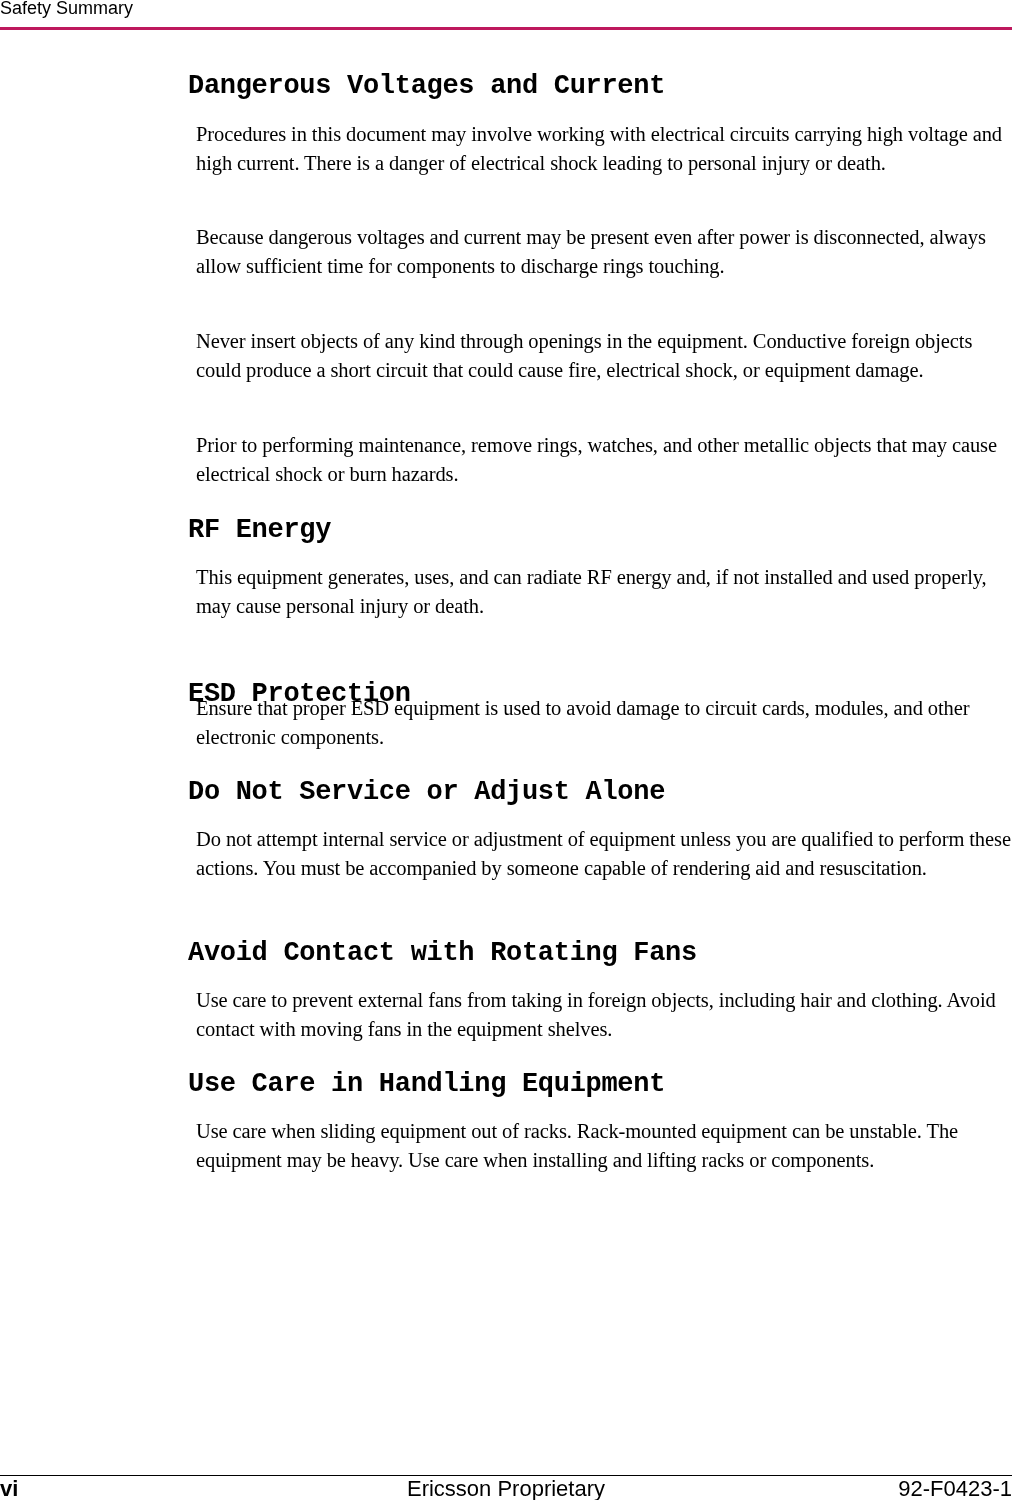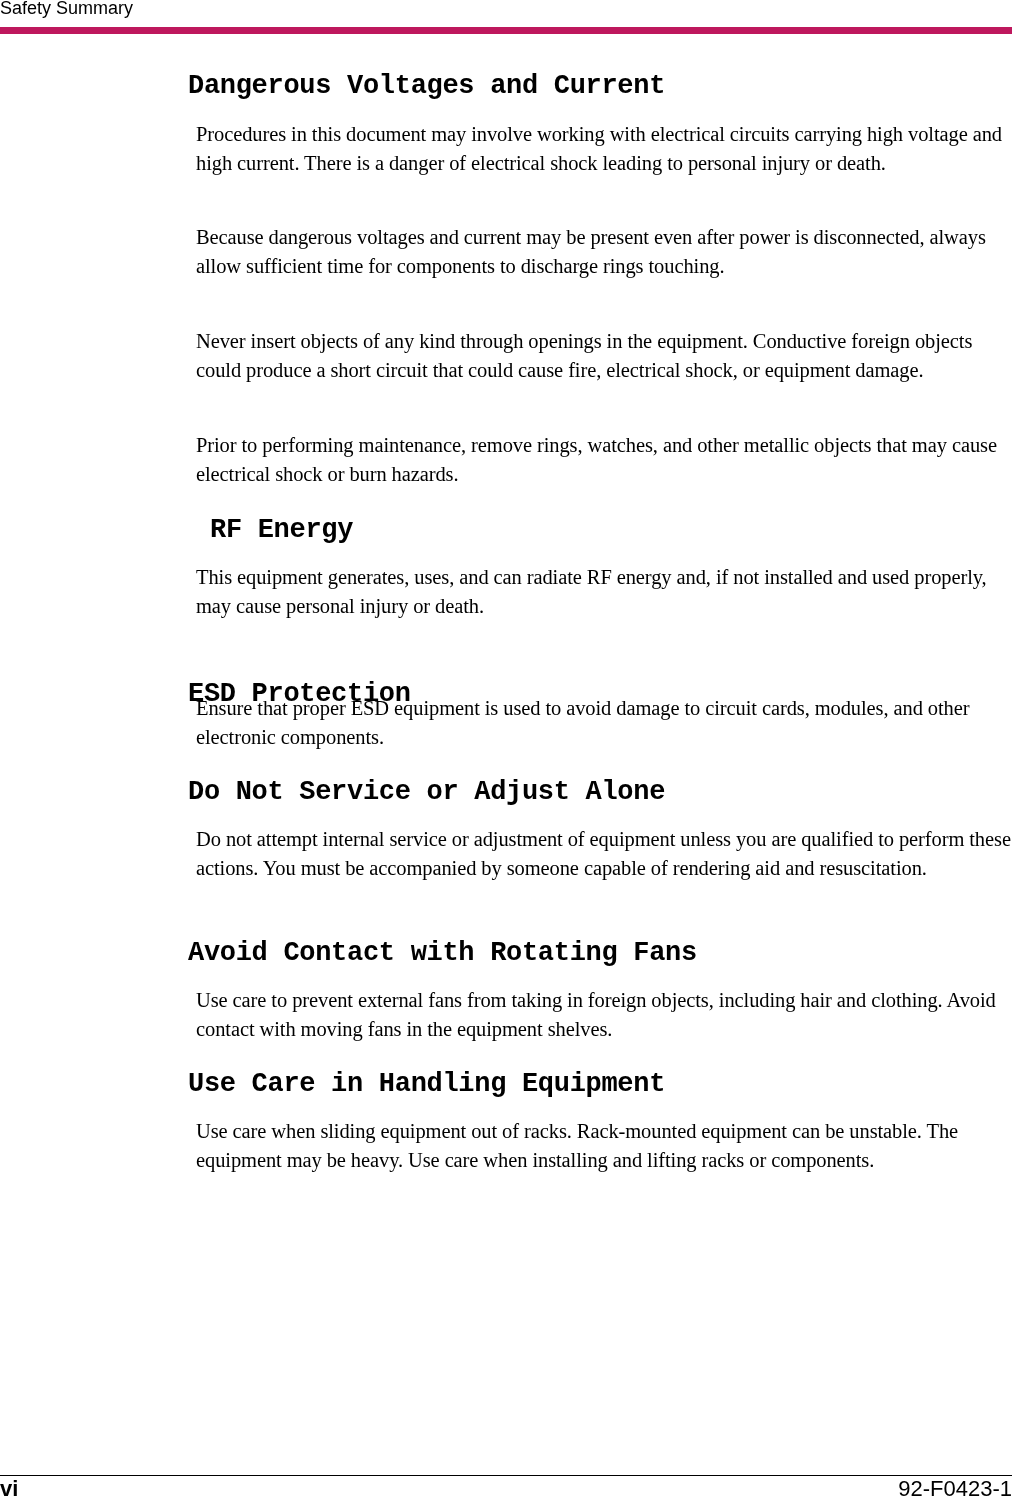--- a/index.html
+++ b/index.html
@@ -13,21 +13,21 @@
       position: relative;
       overflow: hidden;
       color: #000000;
     }
     .page-header {
       position: absolute;
       left: 0;
       top: 0;
       width: 1012px;
       height: 27px;
-      border-bottom: 7px solid #be185d;
+      border-bottom: 3px solid #be185d;
     }
     .page-header .running-title {
       position: absolute;
       left: 0;
       top: -3px;
       font-family: "Liberation Sans", sans-serif;
       font-size: 18px;
       line-height: 22px;
       white-space: nowrap;
     }
@@ -96,33 +96,34 @@
 </div>
 
 <div class="content">
 
   <h2 class="section-heading" style="top:70px;">Dangerous Voltages and Current</h2>
   <p class="para" style="top:112px;">Procedures in this document may involve working with electrical circuits carrying high voltage and high current. There is a danger of electrical shock leading to personal injury or death.</p>
   <p class="para" style="top:215px;">Because dangerous voltages and current may be present even after power is disconnected, always allow sufficient time for components to discharge rings touching.</p>
   <p class="para" style="top:319px;">Never insert objects of any kind through openings in the equipment. Conductive foreign objects could produce a short circuit that could cause fire, electrical shock, or equipment damage.</p>
   <p class="para" style="top:423px;">Prior to performing maintenance, remove rings, watches, and other metallic objects that may cause electrical shock or burn hazards.</p>
 
-  <h2 class="section-heading" style="top:514px;margin-left:22px;">RF Energy</h2>
+  <h2 class="section-heading" style="top:514px;">RF Energy</h2>
   <p class="para" style="top:555px;">This equipment generates, uses, and can radiate RF energy and, if not installed and used properly, may cause personal injury or death.</p>
 
   <h2 class="section-heading" style="top:645px;margin-top:33px;">ESD Protection</h2>
   <p class="para" style="top:686px;">Ensure that proper ESD equipment is used to avoid damage to circuit cards, modules, and other electronic components.</p>
 
   <h2 class="section-heading" style="top:776px;">Do Not Service or Adjust Alone</h2>
   <p class="para" style="top:817px;">Do not attempt internal service or adjustment of equipment unless you are qualified to perform these actions. You must be accompanied by someone capable of rendering aid and resuscitation.</p>
 
   <h2 class="section-heading" style="top:937px;">Avoid Contact with Rotating Fans</h2>
   <p class="para" style="top:978px;">Use care to prevent external fans from taking in foreign objects, including hair and clothing. Avoid contact with moving fans in the equipment shelves.</p>
 
   <h2 class="section-heading" style="top:1068px;">Use Care in Handling Equipment</h2>
   <p class="para" style="top:1109px;">Use care when sliding equipment out of racks. Rack-mounted equipment can be unstable. The equipment may be heavy. Use care when installing and lifting racks or components.</p>
 
 </div>
 
 <div class="page-footer">
   <span class="page-number">vi</span>
+  <span class="proprietary">Ericsson Proprietary</span>
   <span class="doc-number">92-F0423-1</span>
 </div>
 
 </body></html>

